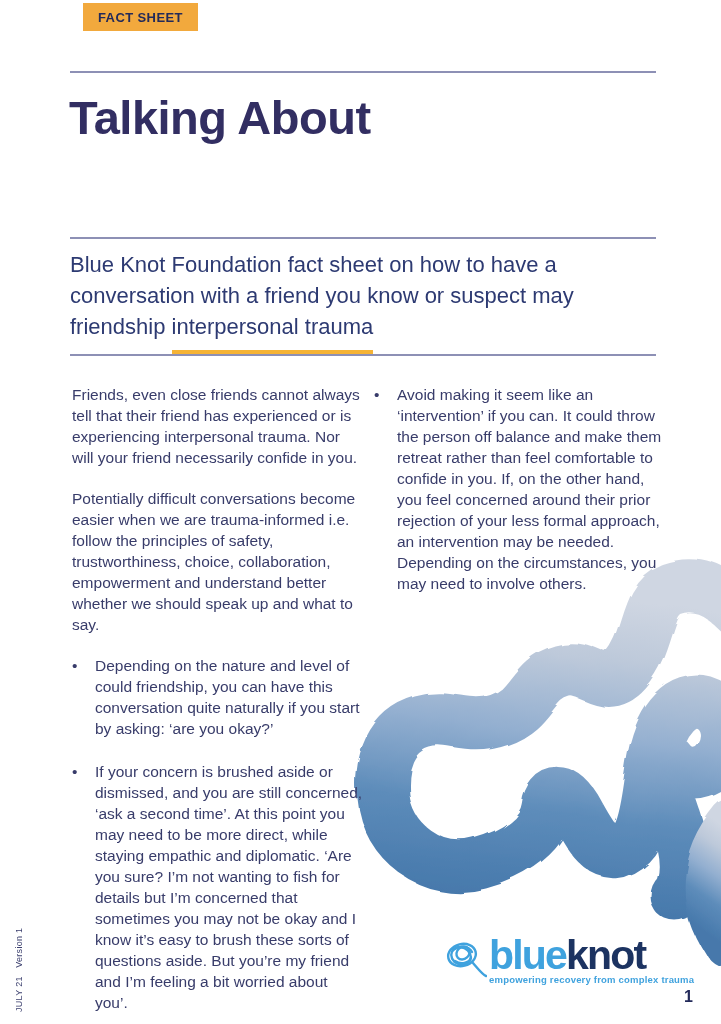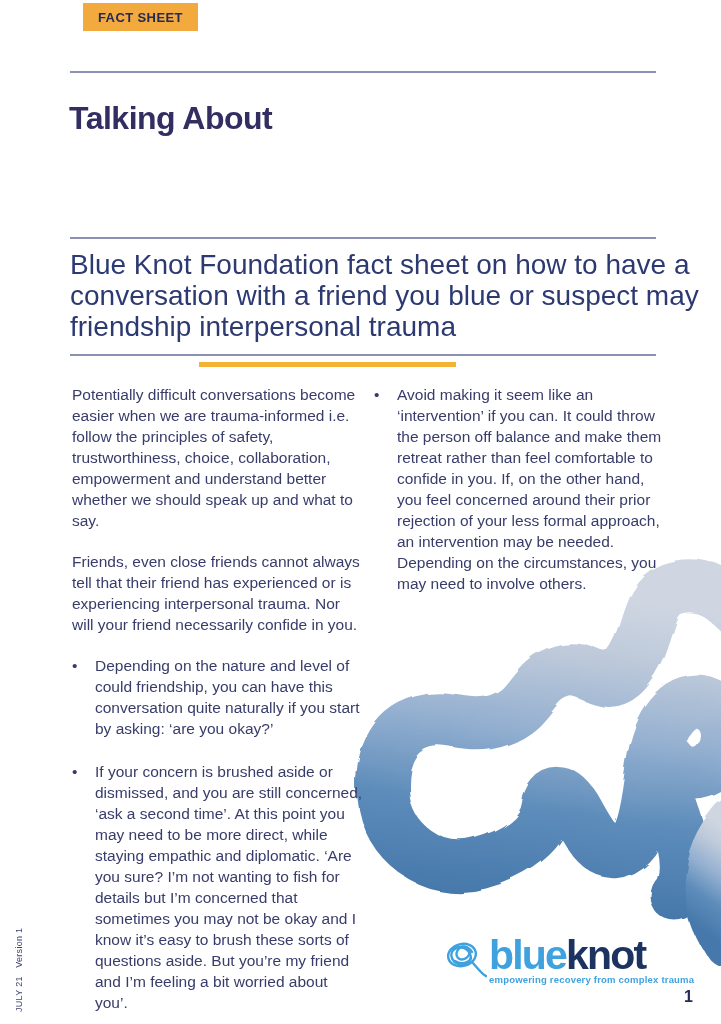--- a/index.html
+++ b/index.html
@@ -15,29 +15,29 @@
     font-size:13px;font-weight:700;letter-spacing:.4px;
     padding:7px 15px 6px 15px;
     margin-left:11px;
   }
   .rule{position:absolute;left:70px;width:586px;height:2px;background:#8d90b5;}
   .rule1{top:71px;}
   .rule2{top:237px;}
   .rule3{top:354px;}
   .title{
     position:absolute;left:69px;top:86px;margin:0;
-    font-size:32px;line-height:64px;font-weight:700;
+    font-size:47px;line-height:64px;font-weight:700;
     color:#322e62;letter-spacing:-.5px;
   }
   .subtitle{
     position:absolute;left:70px;top:249px;
-    font-size:28px;line-height:31px;font-weight:400;color:#2d3a72;
+    font-size:22px;line-height:31px;font-weight:400;color:#2d3a72;
   }
   .subtitle .hl{
-    display:inline-block;border-bottom:5px solid #f5b335;padding-bottom:20px;
+    display:inline-block;border-bottom:5px solid #f5b335;padding-bottom:8px;
   }
   .col{position:absolute;top:384px;font-size:15.5px;line-height:21px;color:#383c6a;}
   .col-left{left:72px;width:292px;}
   .col-right{left:374px;width:288px;}
   .col p{margin:0 0 20px 0;padding:0;}
   .bullet{display:flex;margin:0 0 22px 0;}
   .bullet .dot{width:23px;flex:0 0 23px;}
   .illustration{position:absolute;left:0;top:0;width:721px;height:1024px;pointer-events:none;}
   .logo{
     position:absolute;left:443px;top:937px;display:flex;align-items:flex-start;
@@ -111,29 +111,29 @@
   <div class="rule rule1"></div>
 
   <h1 class="title">
     <div>Talking About</div>
   </h1>
 
   <div class="rule rule2"></div>
 
   <div class="subtitle">
     <div>Blue Knot Foundation fact sheet on how to have a</div>
-    <div>conversation with a friend you blue or suspect may</div>
+    <div>conversation with a friend you know or suspect may</div>
     <div><span>friendship </span><span class="hl">interpersonal trauma</span></div>
   </div>
 
   <div class="rule rule3"></div>
 
   <div class="col col-left">
+    <p>Friends, even close friends cannot always tell that their friend has experienced or is experiencing interpersonal trauma. Nor will your friend necessarily confide in you.</p>
     <p>Potentially difficult conversations become easier when we are trauma-informed i.e. follow the principles of safety, trustworthiness, choice, collaboration, empowerment and understand better whether we should speak up and what to say.</p>
-    <p>Friends, even close friends cannot always tell that their friend has experienced or is experiencing interpersonal trauma. Nor will your friend necessarily confide in you.</p>
     <div class="bullet">
       <span class="dot">•</span>
       <span>Depending on the nature and level of could friendship, you can have this conversation quite naturally if you start by asking: ‘are you okay?’</span>
     </div>
     <div class="bullet">
       <span class="dot">•</span>
       <span>If your concern is brushed aside or dismissed, and you are still concerned, ‘ask a second time’. At this point you may need to be more direct, while staying empathic and diplomatic. ‘Are you sure? I’m not wanting to fish for details but I’m concerned that sometimes you may not be okay and I know it’s easy to brush these sorts of questions aside. But you’re my friend and I’m feeling a bit worried about you’.</span>
     </div>
   </div>
 

